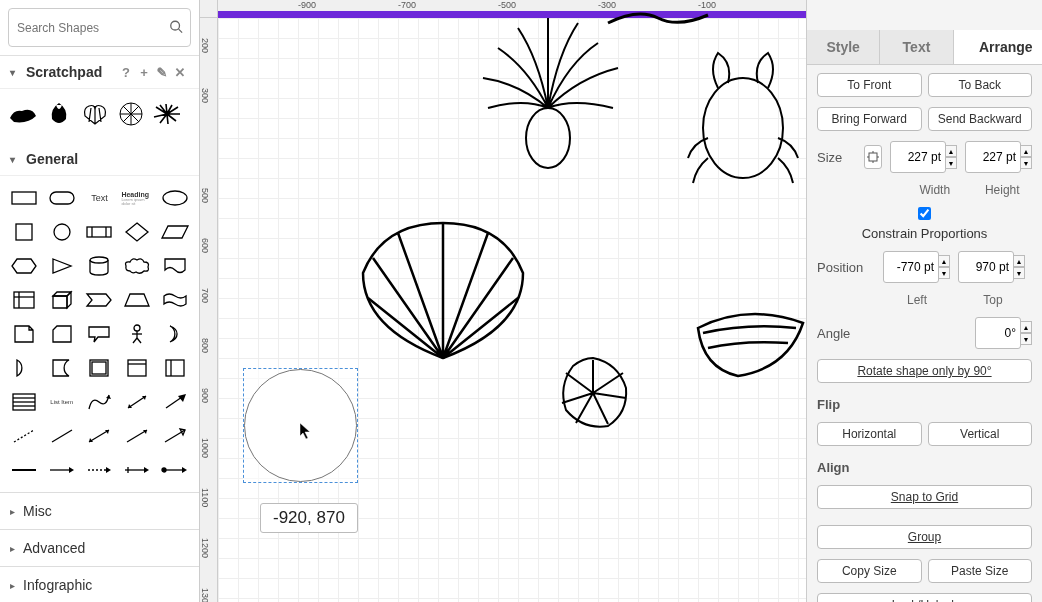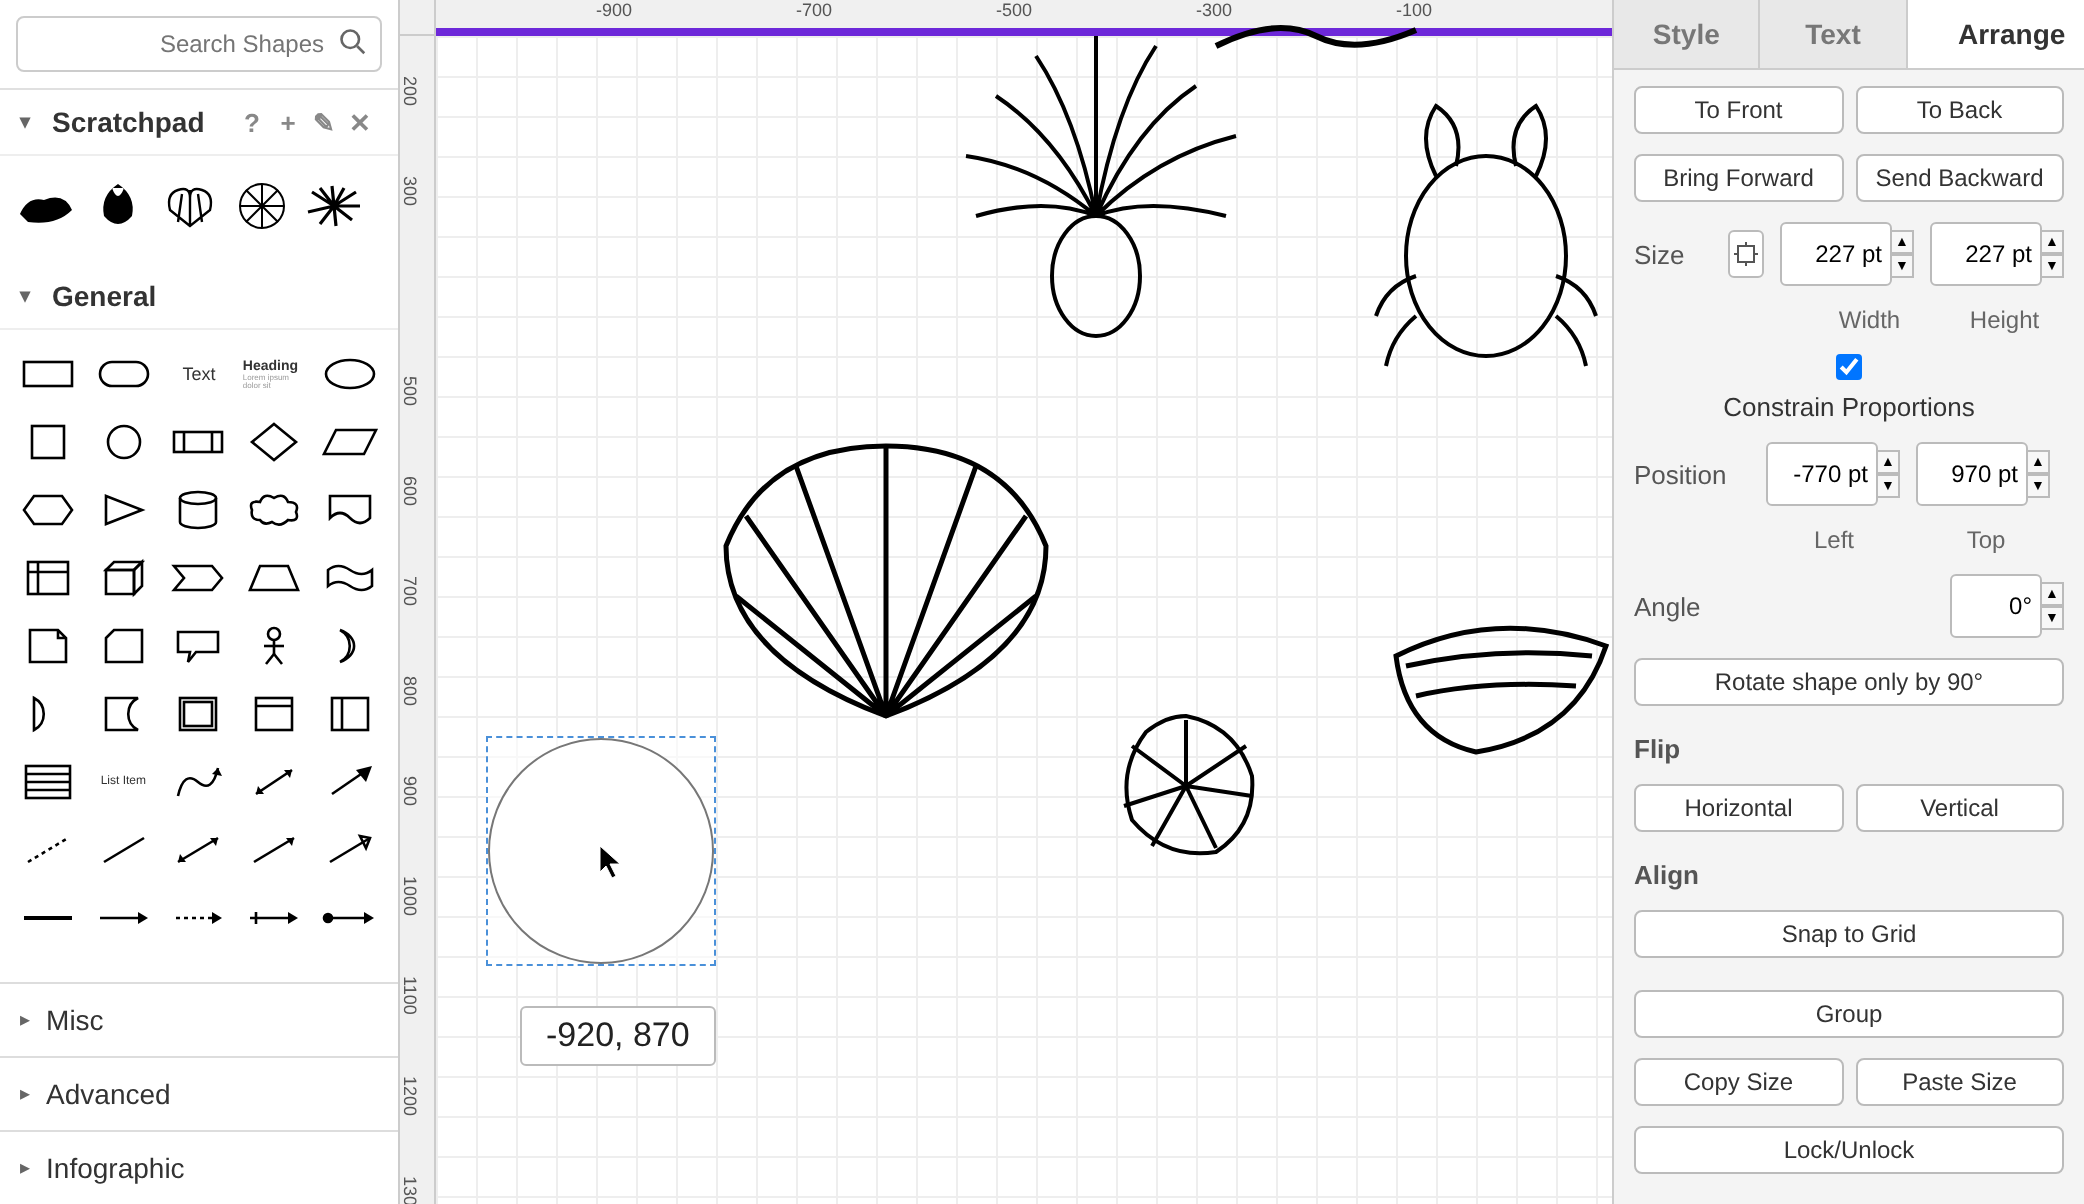--- a/index.html
+++ b/index.html
@@ -21,26 +21,25 @@
   flex-direction: column;
   overflow-y: auto;
 }
 .search-wrap {
   padding: 8px;
   border-bottom: 1px solid #e0e0e0;
   position: relative;
 }
 .search-input {
   width: 100%;
-  height: 28px;
+  height: 39px;
   border: 1px solid #ccc;
   border-radius: 4px;
   padding: 0 28px 0 8px;
   font-size: 12px;
-  text-align: right;
 }
 .search-icon-pos {
   position: absolute;
   right: 16px;
   top: 50%;
   transform: translateY(-50%);
   color: #666;
   pointer-events: none;
 }
 .section-header {
@@ -113,21 +112,21 @@
   position: relative;
   flex: 1;
   background: #fff;
   overflow: hidden;
 }
 .ruler-top {
   position: absolute;
   top: 0; left: 18px; right: 0;
   height: 18px;
   background: #f0f0f0;
-  border-bottom: 4px solid #6d28d9;
+  border-bottom: 7px solid #6d28d9;
   font-size: 9px;
   color: #555;
 }
 .ruler-left {
   position: absolute;
   top: 18px; left: 0;
   width: 18px;
   bottom: 0;
   background: #f0f0f0;
   border-right: 1px solid #ccc;
@@ -174,20 +173,21 @@
   width: 236px;
   background: #f4f4f4;
   border-left: 1px solid #ccc;
   display: flex;
   flex-direction: column;
   font-size: 13px;
 }
 .tabs {
   display: flex;
   border-bottom: 1px solid #ccc;
+  margin-top: 30px;
 }
 .tab {
   flex: 1;
   text-align: center;
   padding: 9px 0;
   font-weight: 600;
   font-size: 14px;
   color: #777;
   background: #e8e8e8;
   cursor: pointer;
@@ -212,21 +212,21 @@
 .btn {
   flex: 1;
   background: #fff;
   border: 1px solid #bbb;
   border-radius: 4px;
   padding: 4px 0;
   font-size: 12px;
   text-align: center;
   cursor: pointer;
 }
-.btn-full { width: 100%; }
+.btn-full { width: 100%; text-decoration: underline; }
 .field-group {
   display: flex;
   align-items: center;
   gap: 8px;
 }
 .field-label {
   font-weight: 400;
   color: #555;
   width: 52px;
 }

